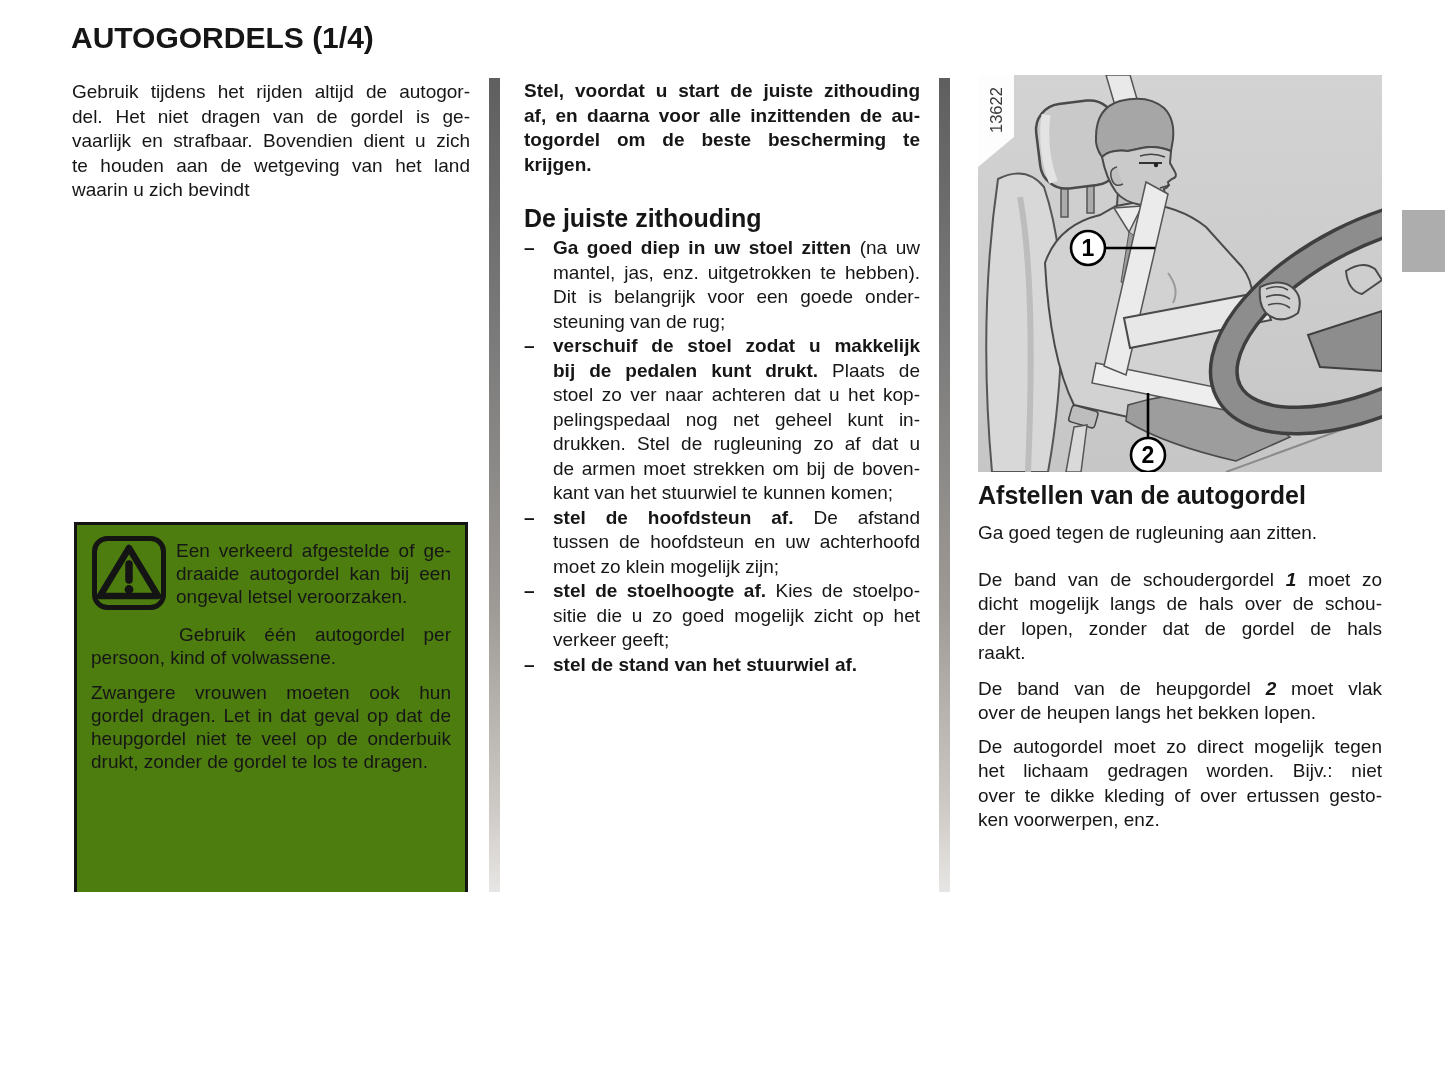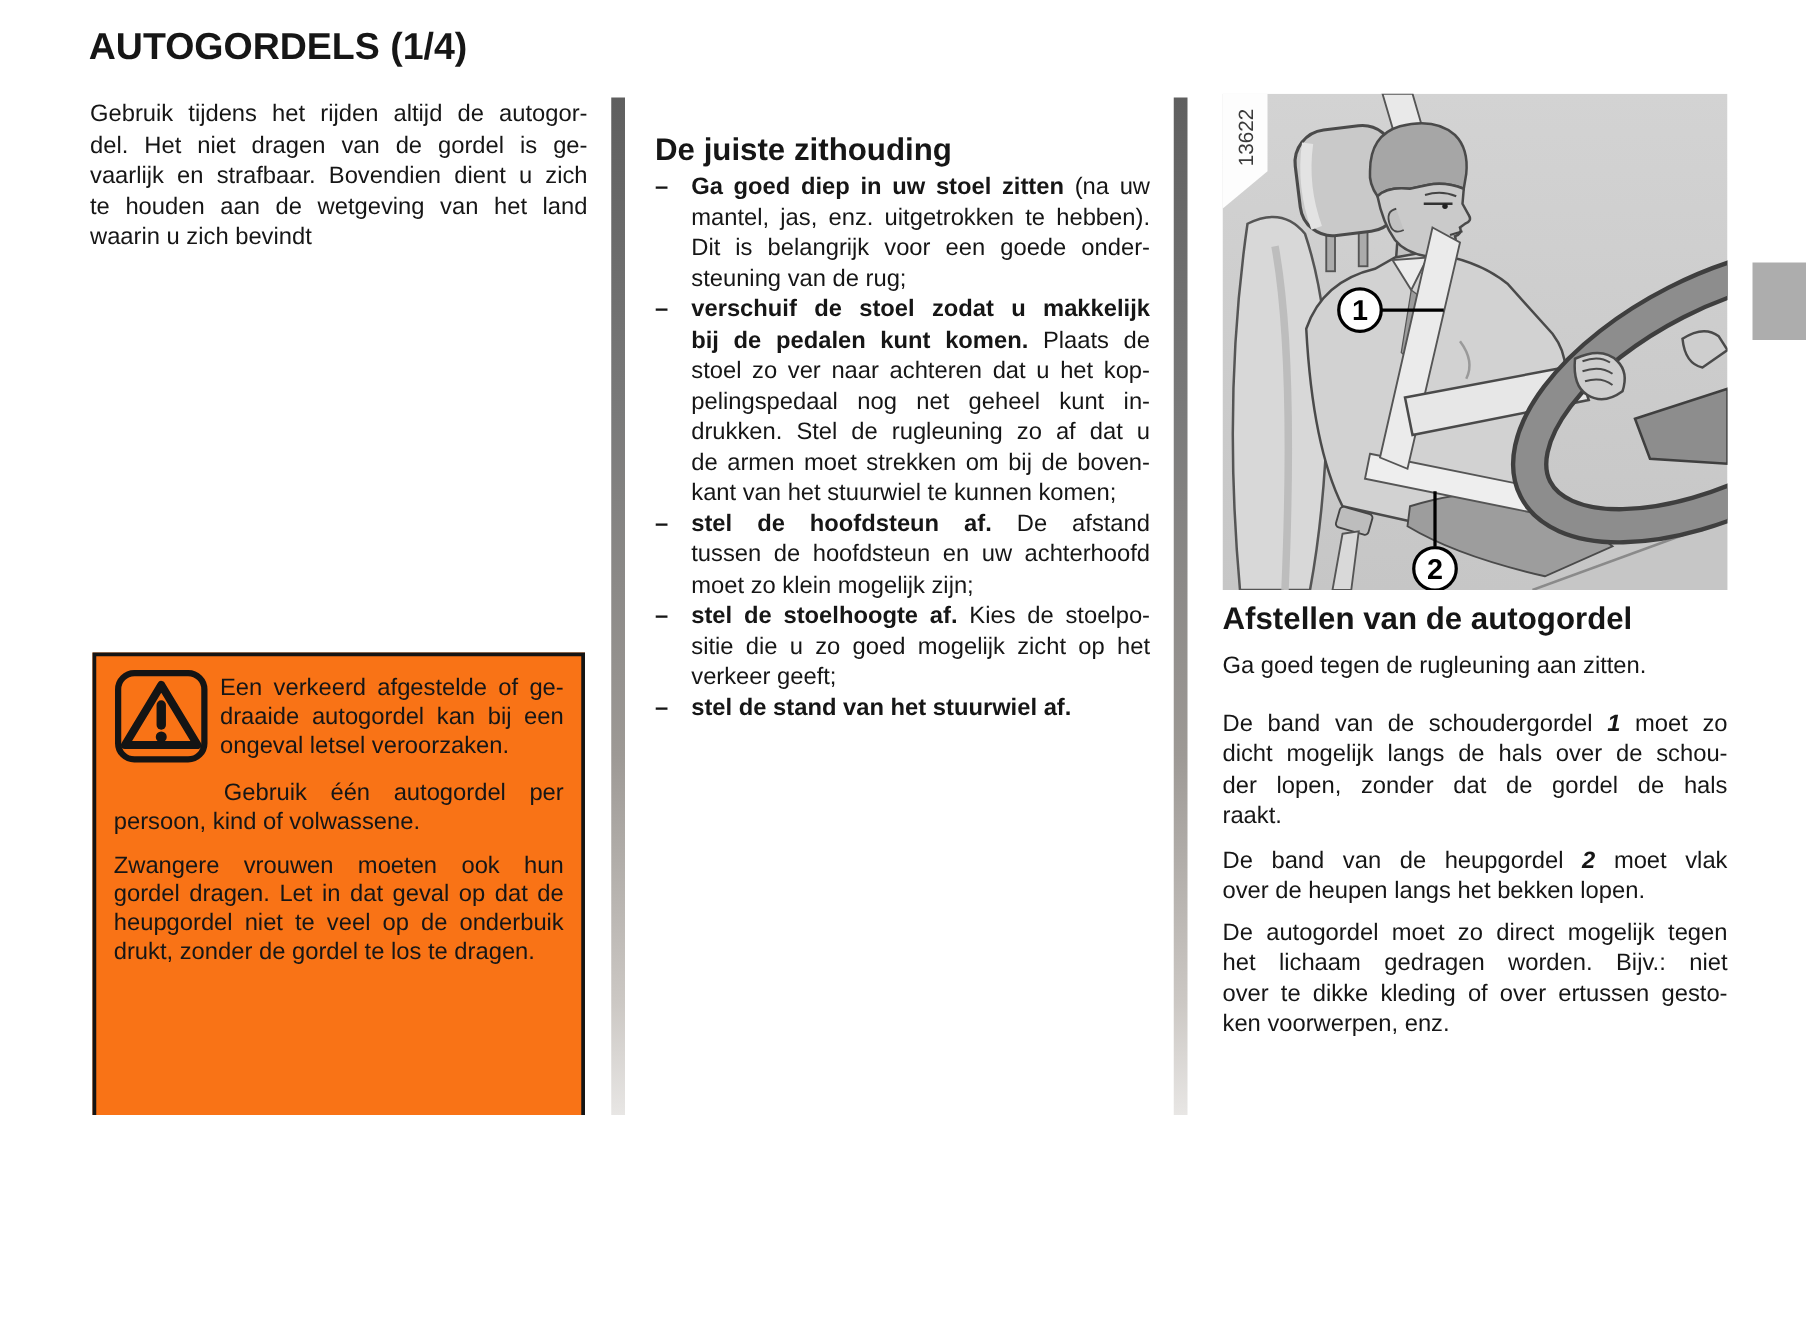--- a/index.html
+++ b/index.html
@@ -26,21 +26,21 @@
   #divider-2 { left:939px; }
 
   .lead { font-weight:700; }
   .sec-heading { font-size:25px; font-weight:700; line-height:28px; }
   #mid-heading { margin-top:27px; margin-bottom:4px; }
   .bullet { display:flex; }
   .bullet .dash { flex:none; width:29px; font-weight:700; }
   .bullet .bl { flex:1; min-width:0; }
 
   #warning-box { position:absolute; left:74px; top:522px; width:394px; height:468px;
-    box-sizing:border-box; background:#f97316; border:3px solid #141414;
+    box-sizing:border-box; background:#4d7c0f; border:3px solid #141414;
     padding:10px 14px; font-size:19px; line-height:23px; }
   .warn-p1 { display:flex; }
   .warn-icon { flex:none; width:76px; height:76px; margin-right:9px; }
   .warn-lines { flex:1; min-width:0; margin-top:4px; }
   .warn-para { margin-top:12px; }
 
   #figure { position:absolute; left:978px; top:75px; width:404px; height:397px; }
   #figure svg { display:block; }
 
   #page-tab { position:absolute; left:1402px; top:210px; width:43px; height:62px; background:#adadad; }
@@ -86,36 +86,42 @@
         <div class="ln"><span>gordel dragen. Let in dat geval op dat de</span></div>
         <div class="ln"><span>heupgordel niet te veel op de onderbuik</span></div>
         <div class="ln last"><span>drukt, zonder de gordel te los te dragen.</span></div>
       </div>
   </div>
 
   <div id="divider-1" class="divider"></div>
   <div id="divider-2" class="divider"></div>
 
   <div id="mid-col" class="body-text">
+    <div class="lead">
+        <div class="ln"><span>Stel, voordat u start de juiste zithouding</span></div>
+        <div class="ln"><span>af, en daarna voor alle inzittenden de au-</span></div>
+        <div class="ln"><span>togordel om de beste bescherming te</span></div>
+        <div class="ln last"><span>krijgen.</span></div>
+      </div>
     <div id="mid-heading" class="sec-heading">De juiste zithouding</div>
     <div>
         <div class="bullet">
           <span class="dash">–</span>
           <div class="bl">
             <div class="ln"><span class="seg-b">Ga goed diep in uw stoel zitten</span><span> (na uw</span></div>
             <div class="ln"><span>mantel, jas, enz. uitgetrokken te hebben).</span></div>
             <div class="ln"><span>Dit is belangrijk voor een goede onder-</span></div>
             <div class="ln last"><span>steuning van de rug;</span></div>
           </div>
         </div>
         <div class="bullet">
           <span class="dash">–</span>
           <div class="bl">
             <div class="ln"><span class="seg-b">verschuif de stoel zodat u makkelijk</span></div>
-            <div class="ln"><span class="seg-b">bij de pedalen kunt komen.</span><span> Plaats de</span></div>
+            <div class="ln"><span class="seg-b">bij de pedalen kunt drukt.</span><span> Plaats de</span></div>
             <div class="ln"><span>stoel zo ver naar achteren dat u het kop-</span></div>
             <div class="ln"><span>pelingspedaal nog net geheel kunt in-</span></div>
             <div class="ln"><span>drukken. Stel de rugleuning zo af dat u</span></div>
             <div class="ln"><span>de armen moet strekken om bij de boven-</span></div>
             <div class="ln last"><span>kant van het stuurwiel te kunnen komen;</span></div>
           </div>
         </div>
         <div class="bullet">
           <span class="dash">–</span>
           <div class="bl">

